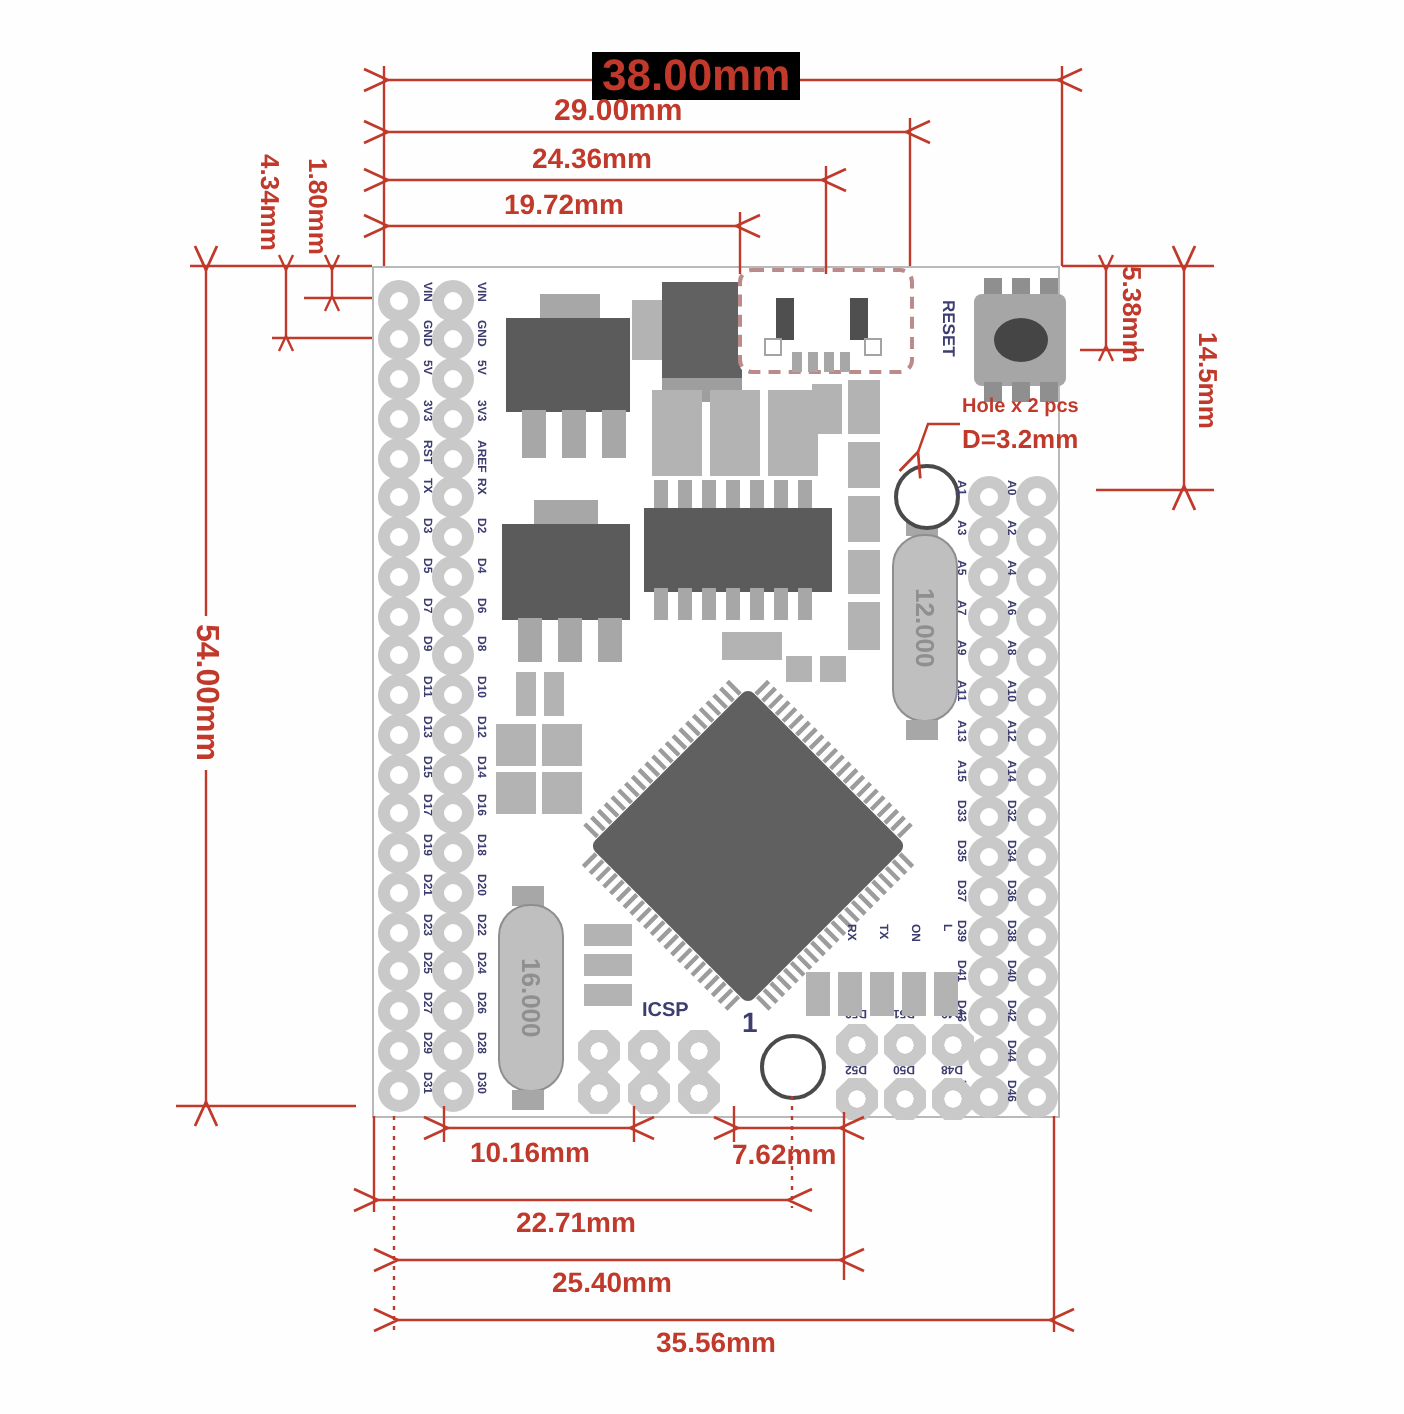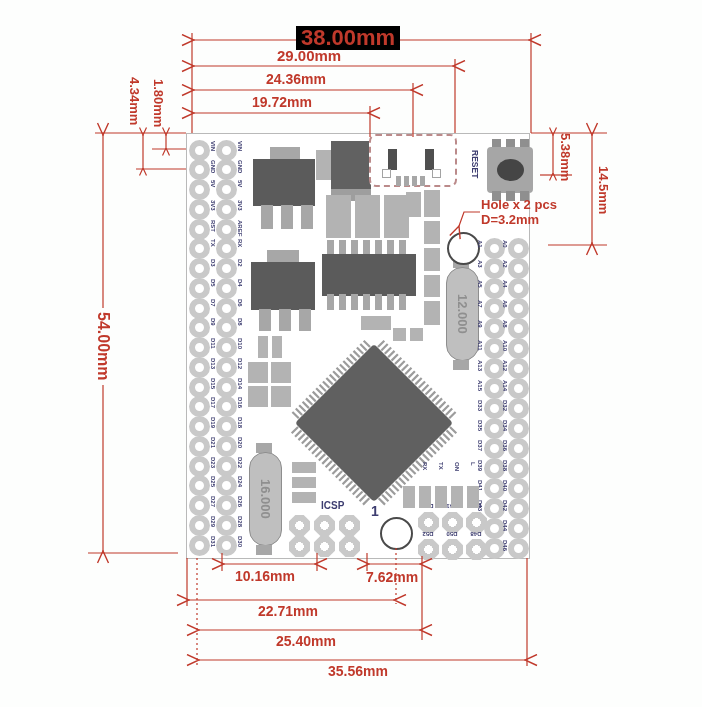--- a/index.html
+++ b/index.html
@@ -389,16 +389,16 @@
 
   <div class="dim dimv dimtext" style="left:558px;top:133px;font-size:13px;">5.38mm</div>
   <div class="dim dimv dimtext" style="left:596px;top:166px;font-size:13px;">14.5mm</div>
 
   <div class="dim dimtext" style="left:235px;top:569px;">10.16mm</div>
   <div class="dim dimtext" style="left:366px;top:570px;">7.62mm</div>
   <div class="dim dimtext" style="left:258px;top:604px;">22.71mm</div>
   <div class="dim dimtext" style="left:276px;top:634px;">25.40mm</div>
   <div class="dim dimtext" style="left:328px;top:664px;">35.56mm</div>
 
-  <div class="dim dimtext" style="left:481px;top:198px;font-size:13px;">Hole x 2 pcs</div>
+  <div class="dim dimtext" style="left:481px;top:198px;font-size:10px;">Hole x 2 pcs</div>
   <div class="dim dimtext" style="left:481px;top:213px;font-size:13px;">D=3.2mm</div>
 
 </div>
 
 </body></html>

